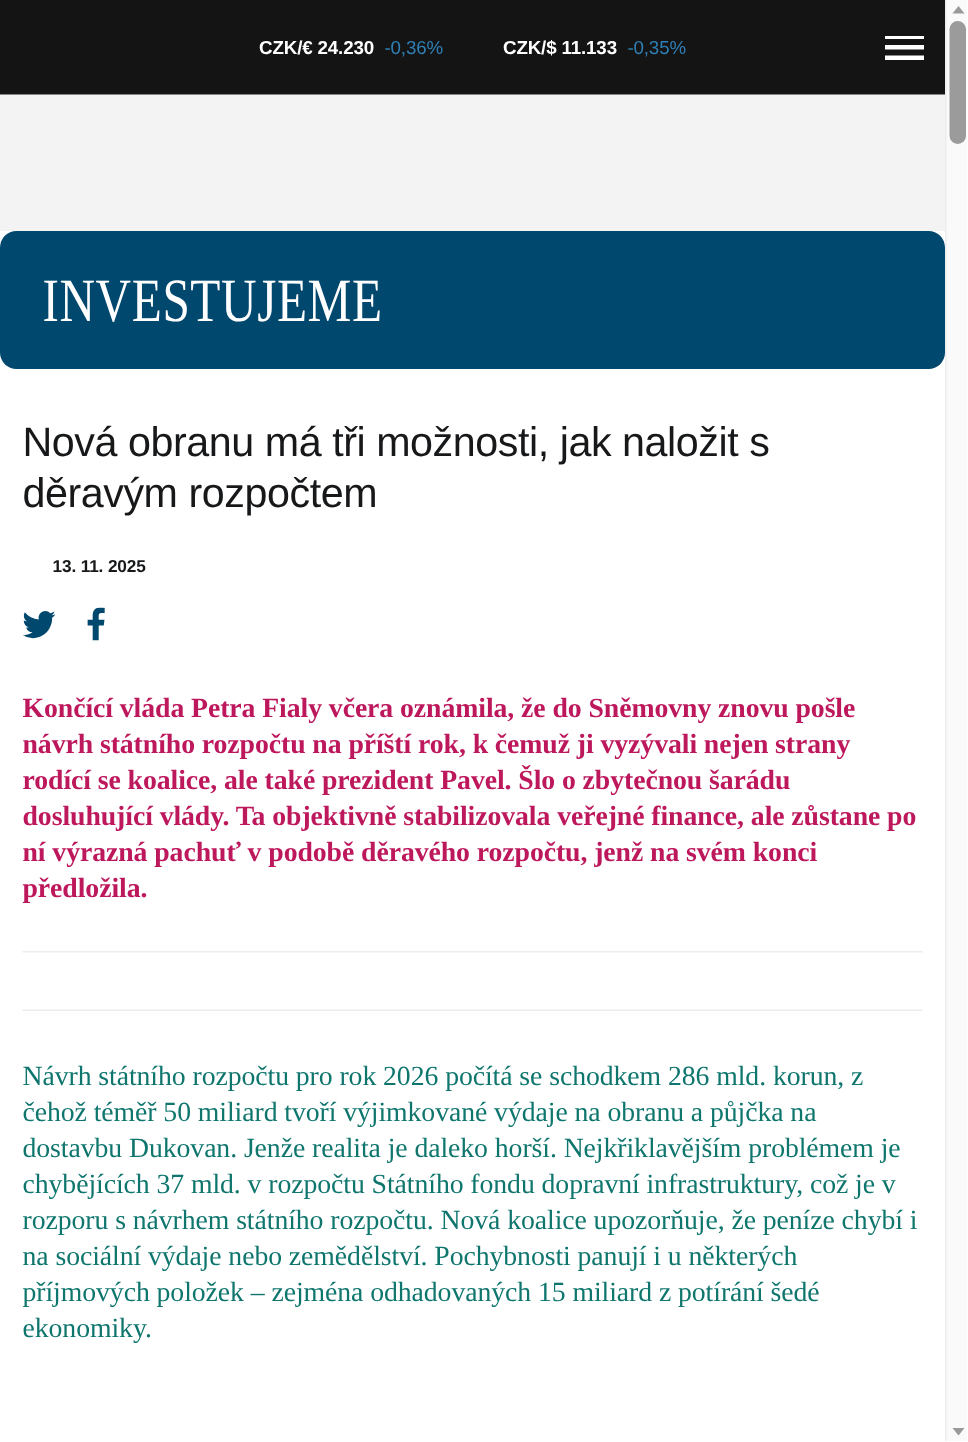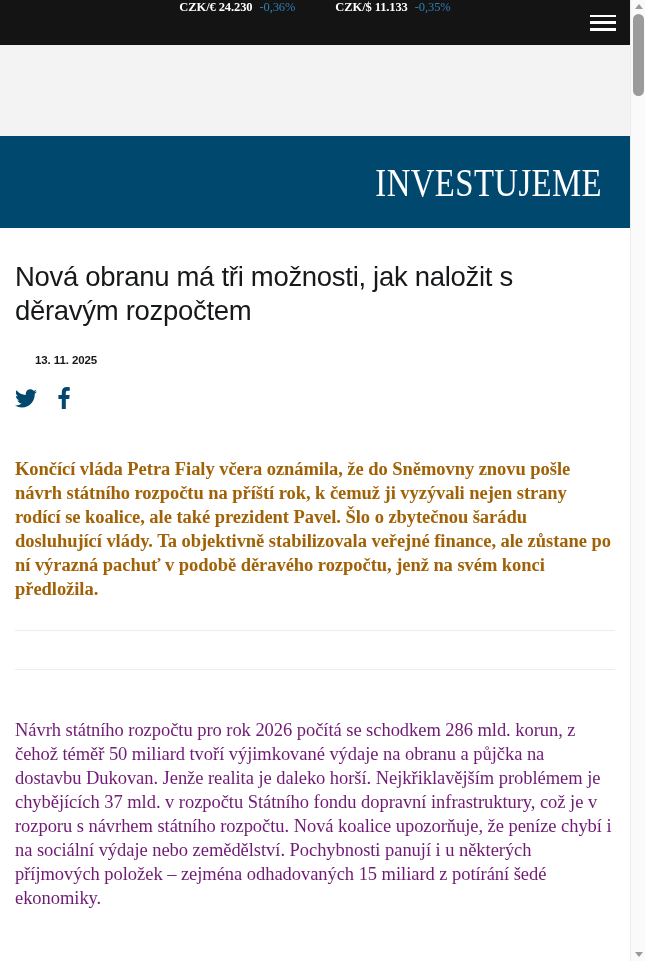--- a/index.html
+++ b/index.html
@@ -26,25 +26,25 @@
     left: 0; top: 0;
     width: 630px;
     height: 961px;
     background: #ffffff;
     overflow: hidden;
   }
 
   
   .ticker-bar {
     position: relative;
-    height: 45px;
+    height: 63px;
     background: #141414;
     display: flex;
+    align-items: center;
     justify-content: center;
-    font-family: Liberation Serif, serif;
   }
   .ticker-group {
     display: flex;
     align-items: baseline;
     gap: 40px;
   }
   .ticker-item {
     display: flex;
     align-items: baseline;
     gap: 7px;
@@ -88,21 +88,22 @@
     height: 91px;
     background: #f3f3f3;
   }
 
   
   .logo-band {
     height: 92px;
     background: #01486f;
     display: flex;
     align-items: center;
-    justify-content: flex-end;
+    justify-content: flex-start;
+    border-radius: 11px;
   }
   .logo-text {
     color: #ffffff;
     font-family: "Liberation Serif", serif;
     font-size: 41px;
     font-weight: 400;
     letter-spacing: 0.5px;
     transform: scaleX(0.80);
     transform-origin: center;
     white-space: nowrap;
@@ -162,44 +163,44 @@
     color: #1a1a1a;
     letter-spacing: 0.15px;
     text-transform: uppercase;
     padding-bottom: 7px;
     border-bottom: 2.5px solid #01486f;
     cursor: pointer;
     white-space: nowrap;
   }
 
   .lead {
-    margin-top: 48px;
+    margin-top: 34px;
     font-family: "Liberation Serif", serif;
     font-size: 18.5px;
     line-height: 24px;
     font-weight: 700;
-    color: #a16207;
+    color: #be185d;
     max-width: 600px;
     letter-spacing: -0.05px;
   }
 
   .embed-slot {
     margin-top: 29px;
     height: 40px;
     border-top: 1px solid #ececec;
     border-bottom: 1px solid #ececec;
   }
 
   .body-text {
-    margin-top: 48px;
+    margin-top: 32px;
     font-family: "Liberation Serif", serif;
     font-size: 18.5px;
     line-height: 24px;
     font-weight: 400;
-    color: #701a75;
+    color: #0f766e;
     max-width: 600px;
     letter-spacing: -0.05px;
   }
 
   
   .scrollbar {
     position: absolute;
     top: 0; right: 0;
     width: 15px;
     height: 961px;

